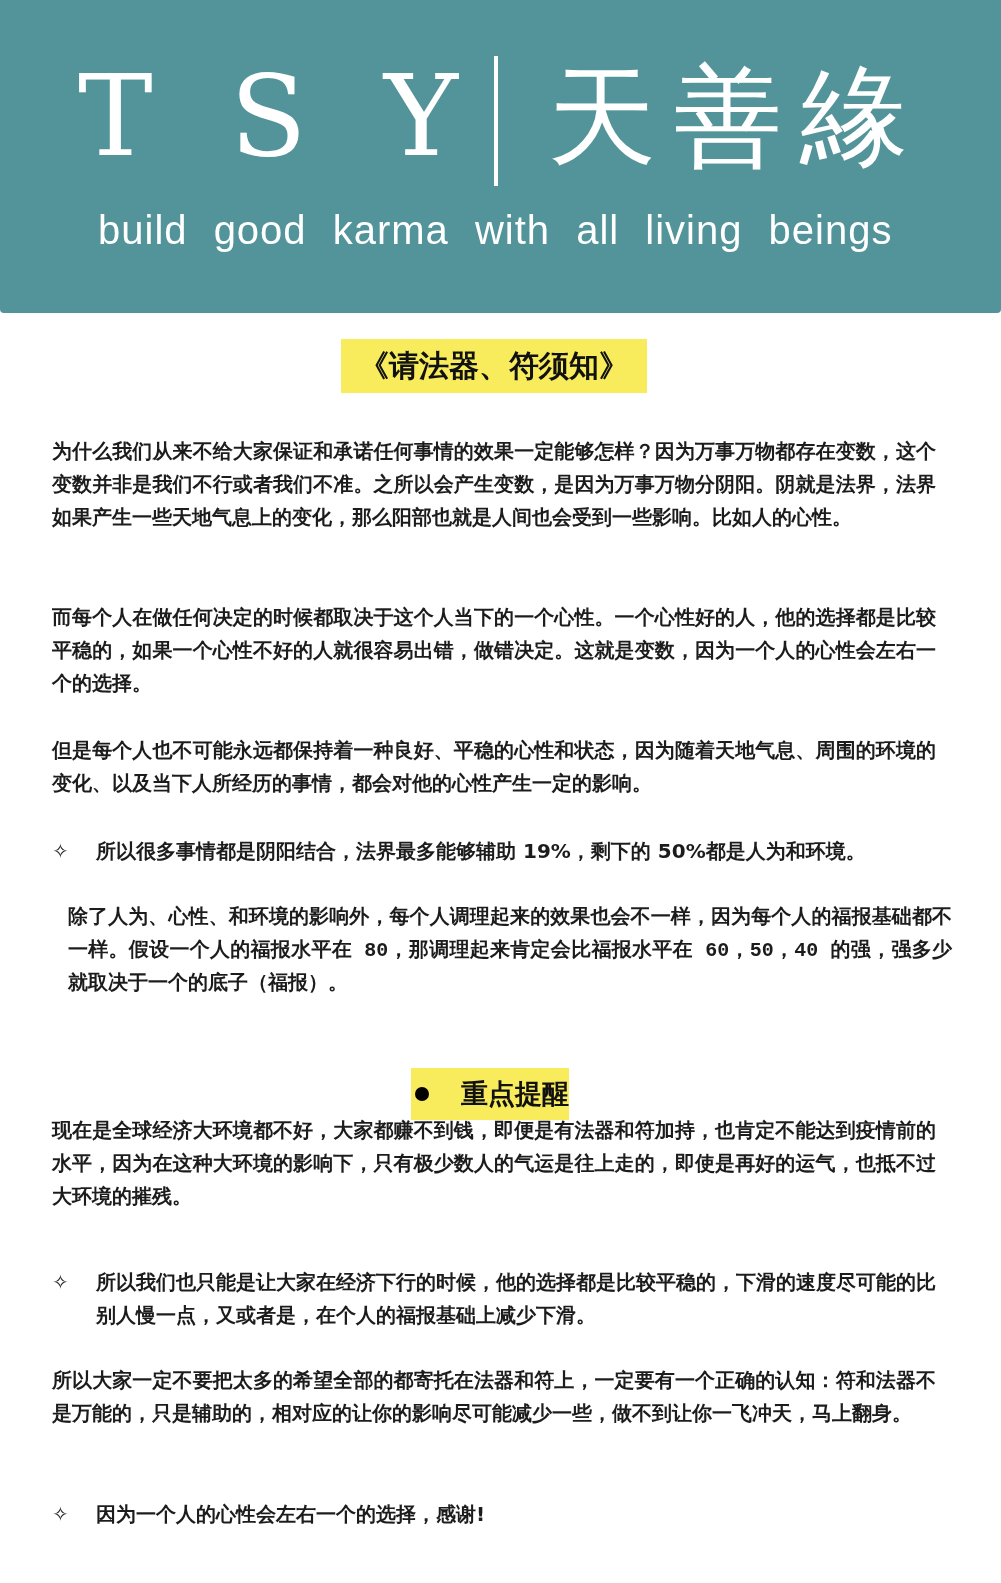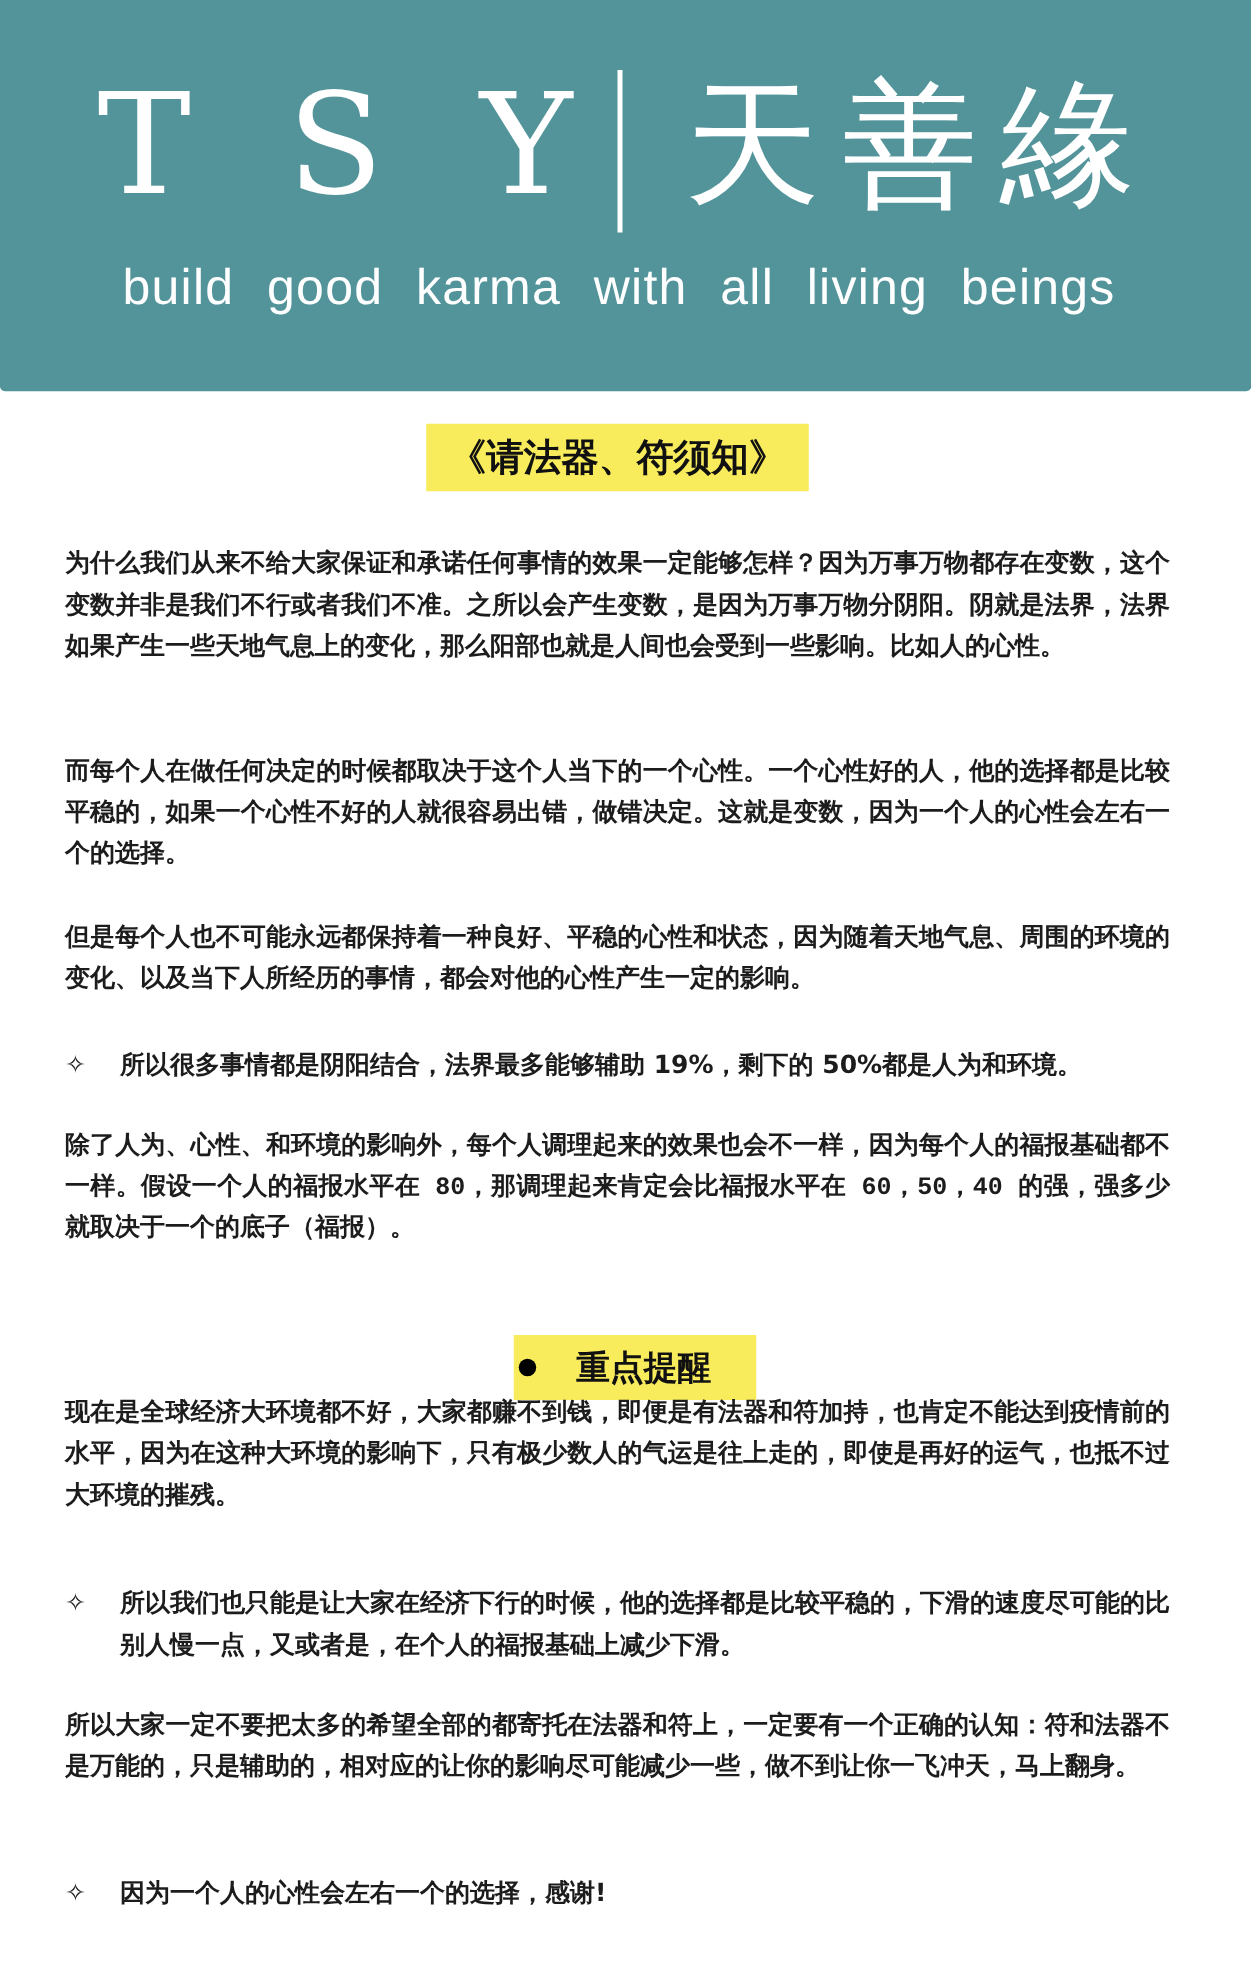--- a/index.html
+++ b/index.html
@@ -104,21 +104,21 @@
     .bullet .sparkle {
       flex: 0 0 44px;
       font-weight: normal;
       font-size: 20px;
       color: #222;
     }
     .bullet .btext { flex: 1; text-align: justify; }
     .section-badge {
       position: absolute;
       left: 411px; top: 1068px;
-      width: 194px;
+      width: 158px;
       height: 52px;
       background: #f8ec5c;
       display: flex;
       align-items: center;
       font-size: 27px;
       font-weight: bold;
       color: #111;
       white-space: nowrap;
     }
     .section-badge .dot {
@@ -147,21 +147,21 @@
 
 <p class="para" style="top:436px;">为什么我们从来不给大家保证和承诺任何事情的效果一定能够怎样？因为万事万物都存在变数，这个变数并非是我们不行或者我们不准。之所以会产生变数，是因为万事万物分阴阳。阴就是法界，法界如果产生一些天地气息上的变化，那么阳部也就是人间也会受到一些影响。比如人的心性。</p>
 <p class="para" style="top:602px;">而每个人在做任何决定的时候都取决于这个人当下的一个心性。一个心性好的人，他的选择都是比较平稳的，如果一个心性不好的人就很容易出错，做错决定。这就是变数，因为一个人的心性会左右一个的选择。</p>
 <p class="para" style="top:735px;">但是每个人也不可能永远都保持着一种良好、平稳的心性和状态，因为随着天地气息、周围的环境的变化、以及当下人所经历的事情，都会对他的心性产生一定的影响。</p>
 
 <div class="bullet" style="top:835px;">
   <span class="sparkle">✧</span>
   <span class="btext">所以很多事情都是阴阳结合，法界最多能够辅助 19%，剩下的 50%都是人为和环境。</span>
 </div>
 
-<p class="para" style="top:901px;">除了人为、心性、和环境的影响外，每个人调理起来的效果也会不一样，因为每个人的福报基础都不一样。假设一个人的福报水平在 80，那调理起来肯定会比福报水平在 60，50，40 的强，强多少就取决于一个的底子（福报）。</p>
+<p class="para" style="top:901px;margin-left:16px;">除了人为、心性、和环境的影响外，每个人调理起来的效果也会不一样，因为每个人的福报基础都不一样。假设一个人的福报水平在 80，那调理起来肯定会比福报水平在 60，50，40 的强，强多少就取决于一个的底子（福报）。</p>
 
 <div class="section-badge">
   <span class="dot"></span>
   <span>重点提醒</span>
 </div>
 
 <p class="para" style="top:1115px;">现在是全球经济大环境都不好，大家都赚不到钱，即便是有法器和符加持，也肯定不能达到疫情前的水平，因为在这种大环境的影响下，只有极少数人的气运是往上走的，即使是再好的运气，也抵不过大环境的摧残。</p>
 
 <div class="bullet" style="top:1266px;">
   <span class="sparkle">✧</span>

